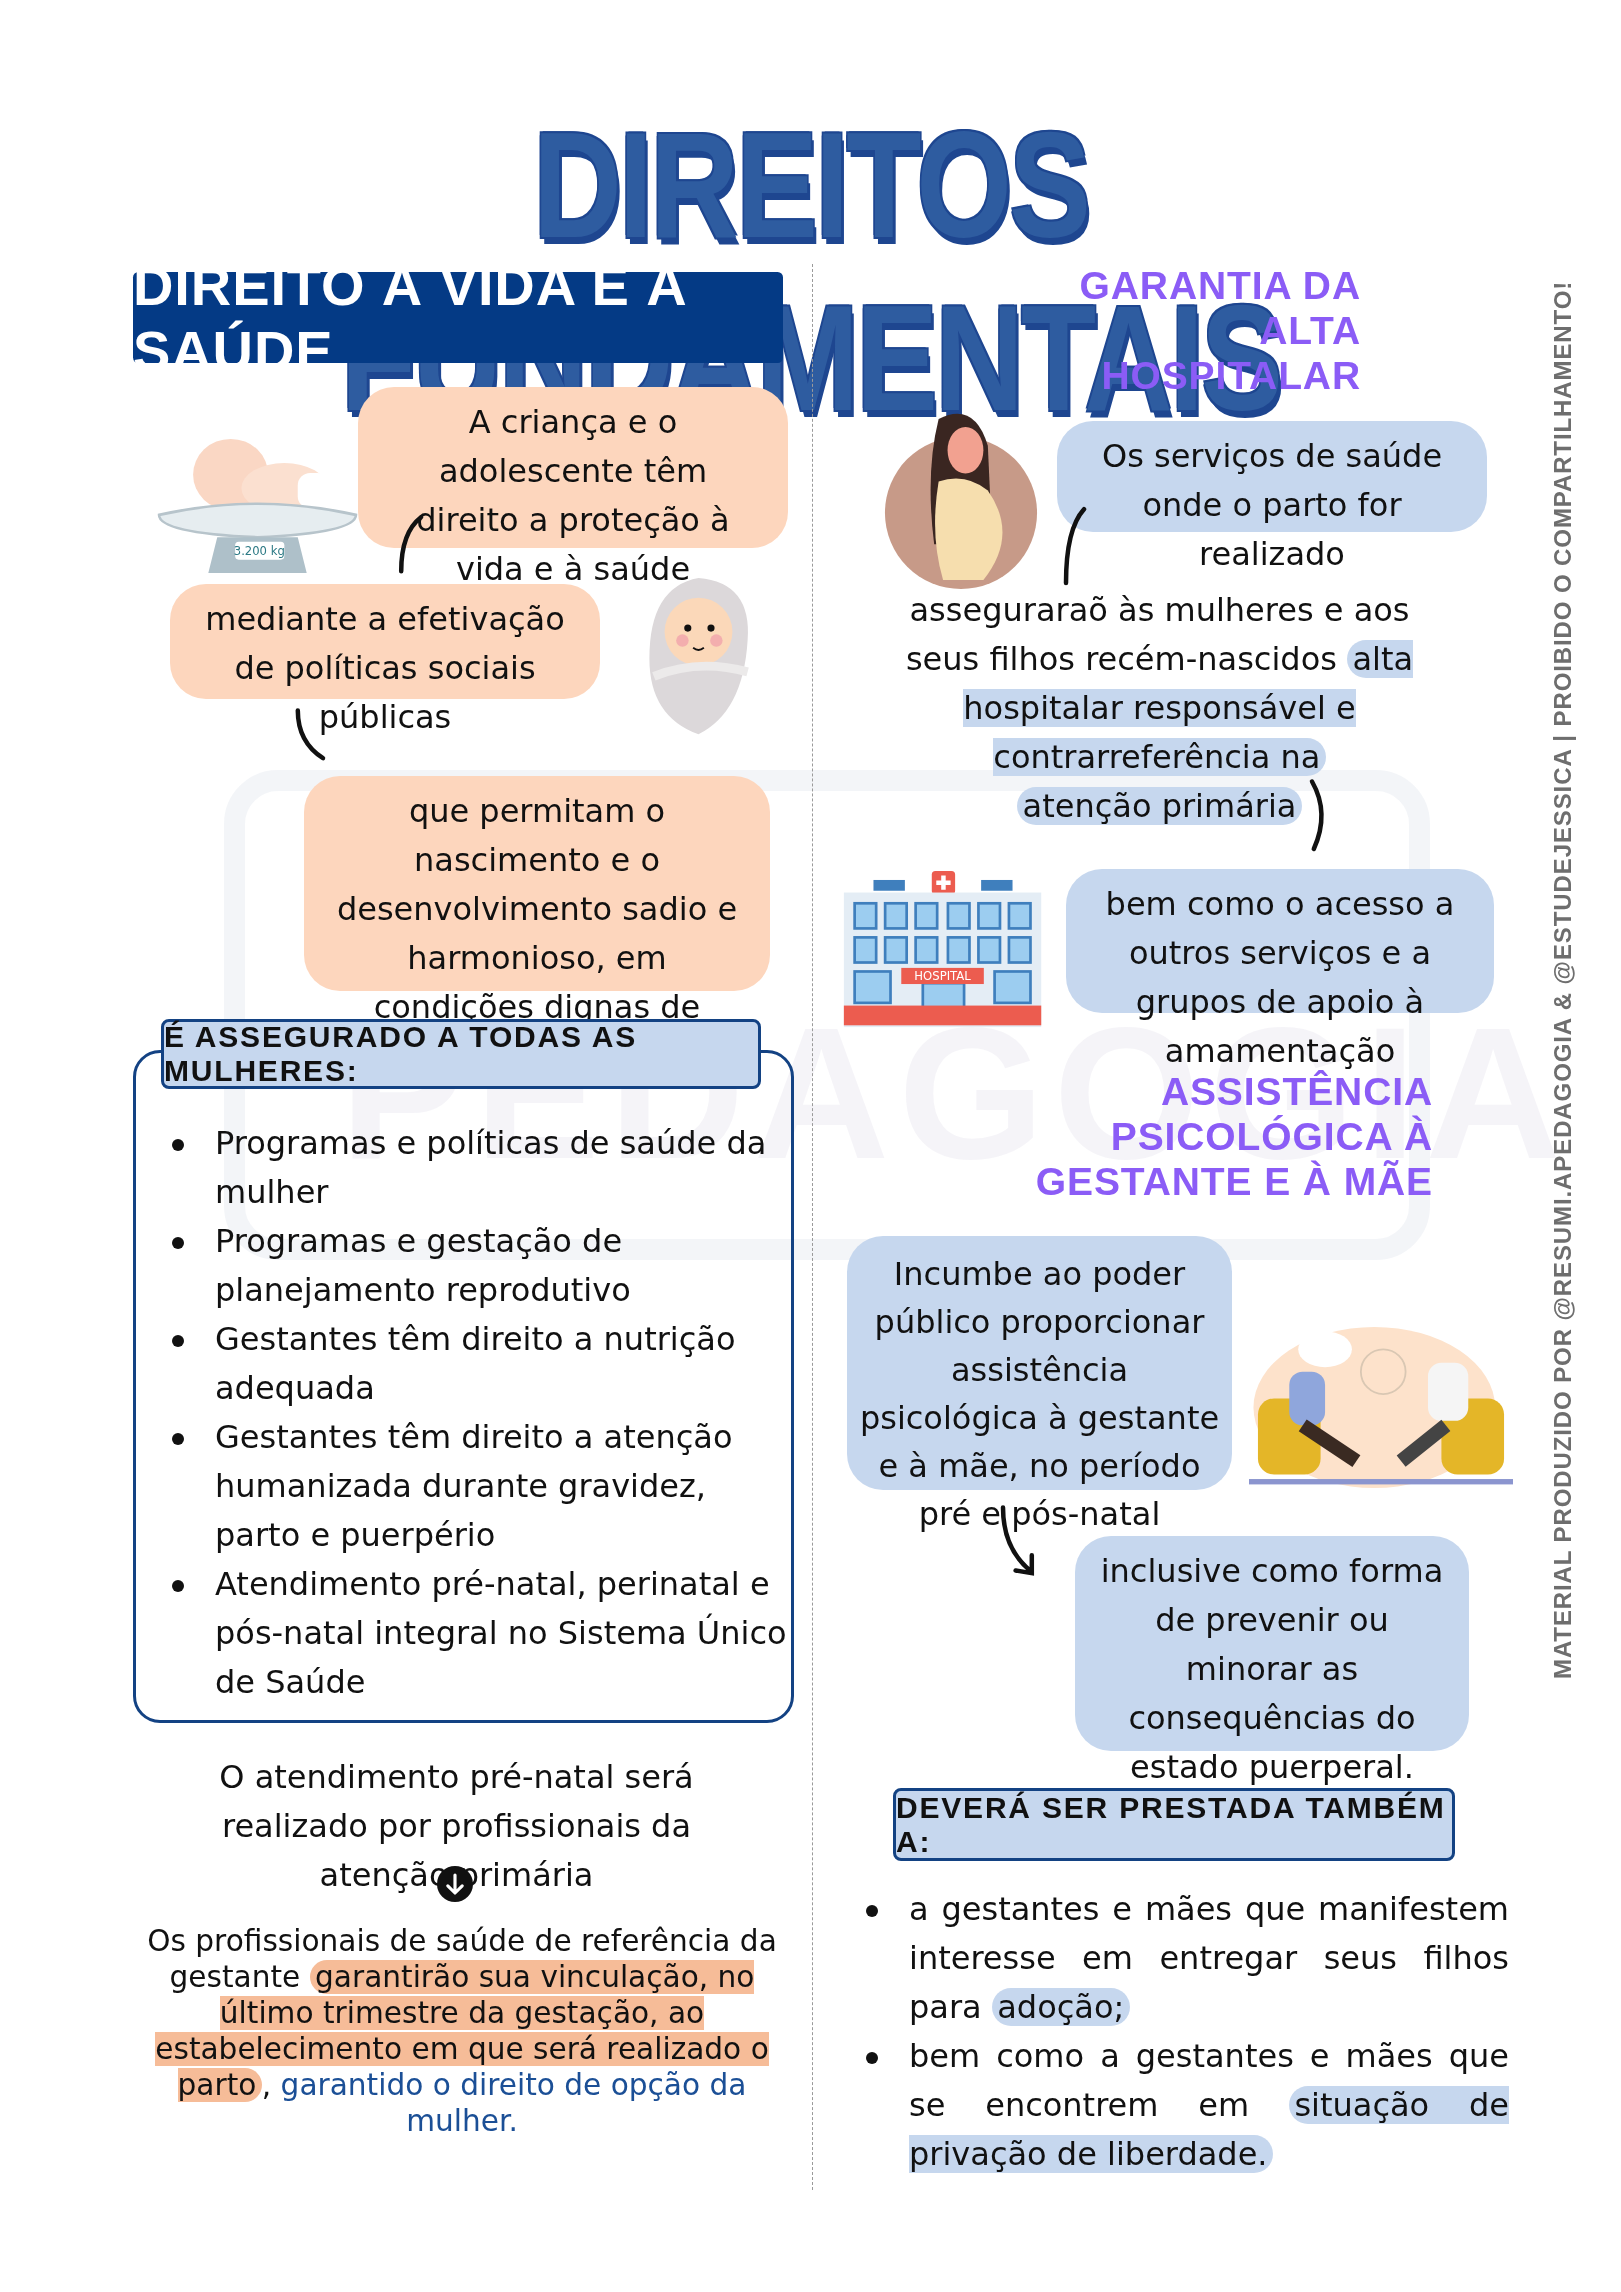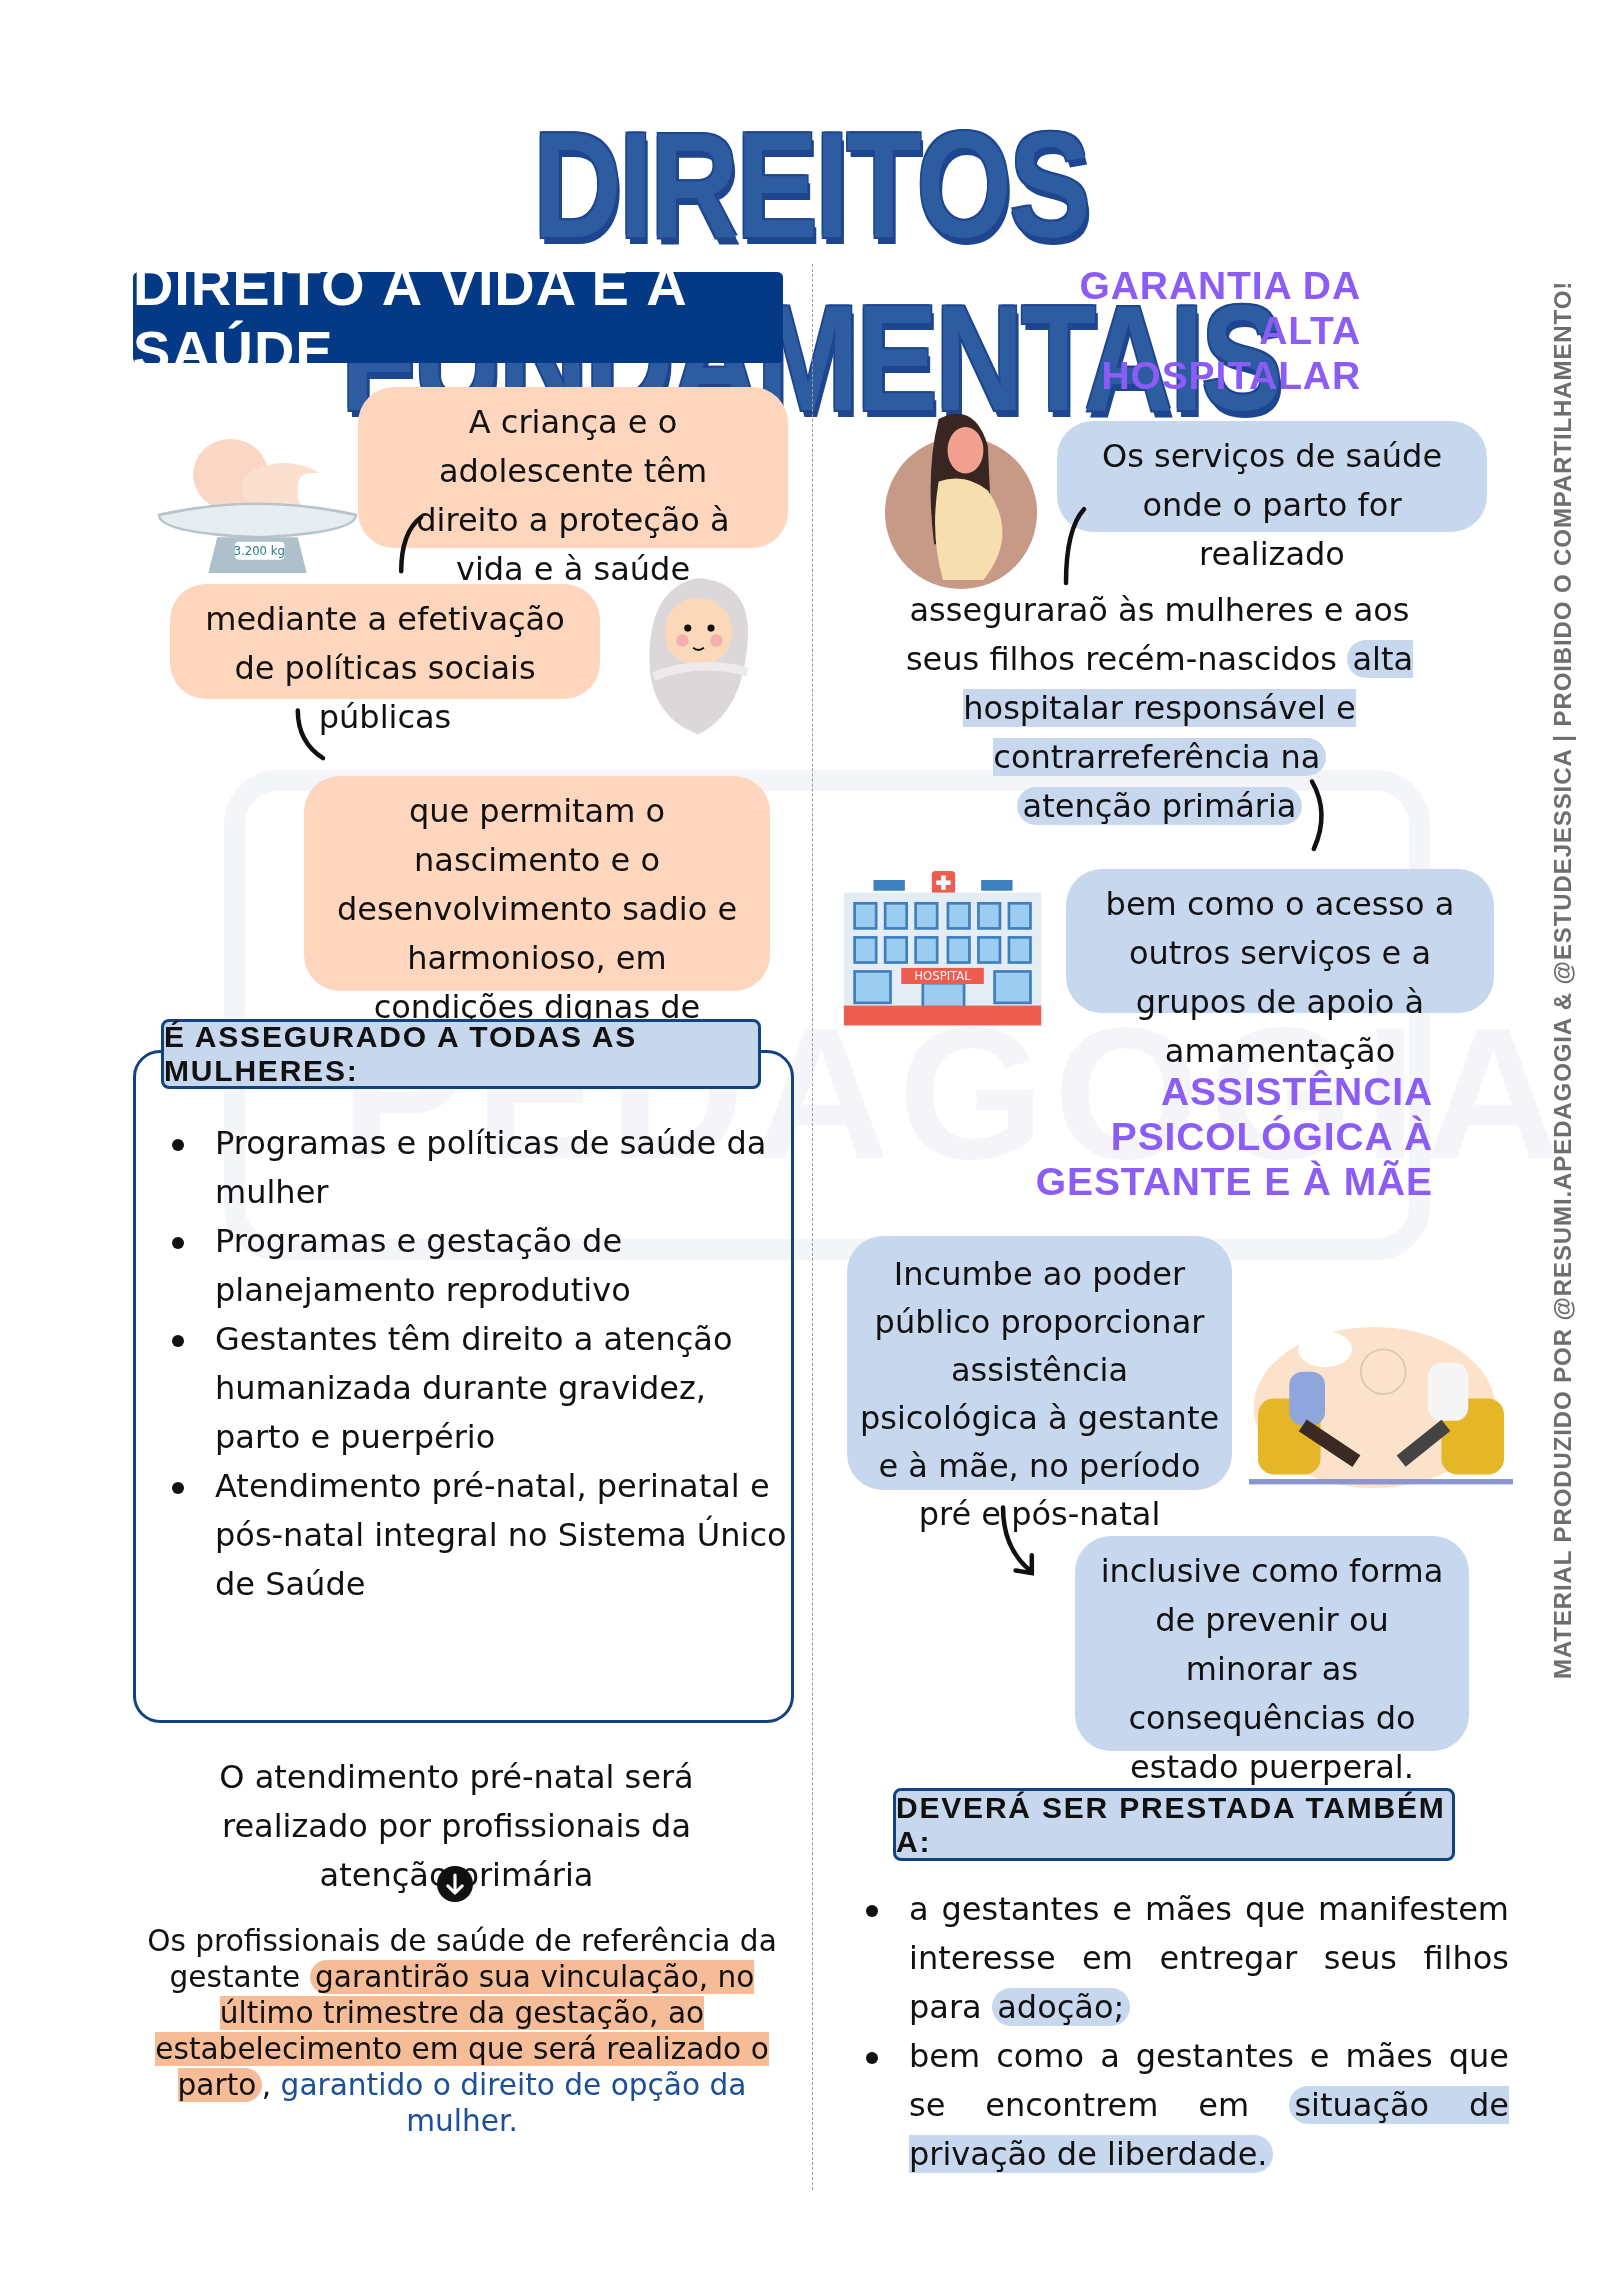--- a/index.html
+++ b/index.html
@@ -117,20 +117,21 @@
   </svg>
 
 <div class="abs bubble peach" style="left:304px;top:776px;width:466px;height:215px;">que permitam o nascimento e o desenvolvimento sadio e harmonioso, em condições dignas de existência</div>
 
 <div class="abs list-box"></div>
 <div class="abs box-header" style="left:161px;top:1019px;width:600px;height:70px;">É ASSEGURADO A TODAS AS MULHERES:</div>
 
 <ul class="abs bullets" style="left:161px;top:1119px;width:627px;">
   <li>Programas e políticas de saúde da mulher</li>
   <li>Programas e gestação de planejamento reprodutivo</li>
+  <li>Gestantes têm direito a nutrição adequada</li>
   <li>Gestantes têm direito a atenção humanizada durante gravidez, parto e puerpério</li>
   <li>Atendimento pré-natal, perinatal e pós-natal integral no Sistema Único de Saúde</li>
 </ul>
 
 <div class="abs plain" style="left:170px;top:1753px;width:573px;text-align:center;">O atendimento pré-natal será realizado por profissionais da atenção primária</div>
 
 <div class="abs" style="left:437px;top:1866px;width:36px;height:36px;border-radius:50%;background:#111;">
   <svg width="36" height="36" viewBox="0 0 40 40">
       <path d="M20 10 L20 29 M12 22 L20 30 L28 22" stroke="#fff" stroke-width="3.5" fill="none" stroke-linecap="round" stroke-linejoin="round"></path>
     </svg>

